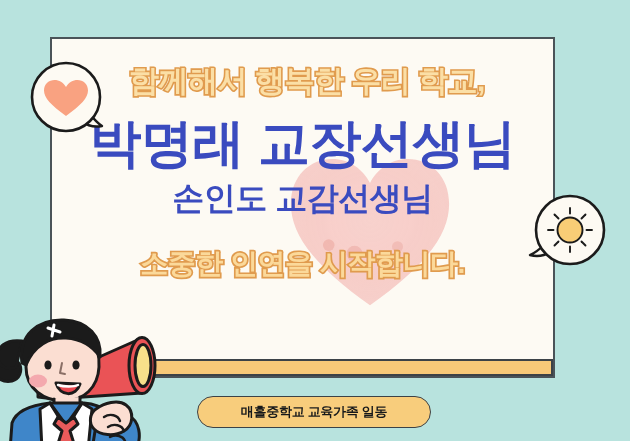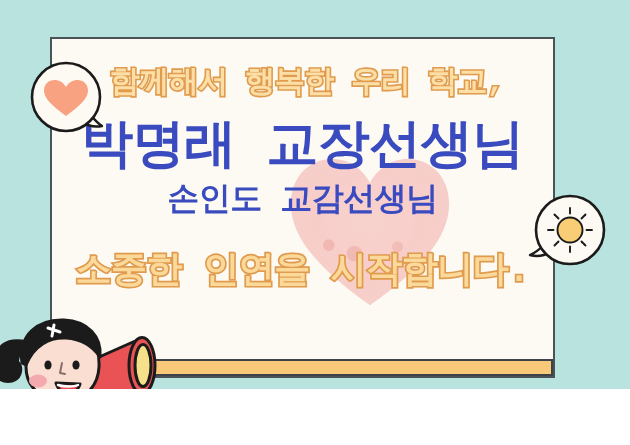--- a/index.html
+++ b/index.html
@@ -4,24 +4,24 @@
 <title>School Greeting Banner</title>
 <style>
   html, body {
     margin: 0;
     padding: 0;
     background: #ffffff;
   }
   #banner {
     position: relative;
     width: 630px;
-    height: 389px;
+    height: 441px;
     overflow: hidden;
     background: #b8e3de;
-    font-family: Liberation Mono, monospace;
+    font-family: Liberation Sans, sans-serif;
     -webkit-font-smoothing: antialiased;
   }
 
   
   .card {
     position: absolute;
     left: 50px;
     top: 37px;
     width: 505px;
     height: 341px;
@@ -85,21 +85,21 @@
     font-size: 52px;
     color: #3a4bbf;
   }
   .line-3 {
     top: 140px;
     font-size: 32px;
     color: #3a4bbf;
   }
   .line-4 {
     top: 208px;
-    font-size: 36px;
+    font-size: 28px;
     color: #fbd99a;
     -webkit-text-stroke: 3.4px #e09b4e;
     paint-order: stroke fill;
   }
 
   
   .bubble { position: absolute; }
   .bubble svg { display: block; overflow: visible; }
   .bubble-heart { left: 30px; top: 60px; width: 78px; height: 80px; }
   .bubble-sun   { left: 527px; top: 192px; width: 80px; height: 80px; }
@@ -238,14 +238,17 @@
         <path d="M100 145 L104 120 C110 108 124 104 136 110 C148 116 150 132 144 145 Z" fill="#3f86c9"></path>
 
         <path d="M60 96 C54 100 52 110 58 116 C64 122 78 124 88 118 C98 112 98 98 90 92 C82 86 68 90 60 96 Z" fill="#fbded2" transform="translate(44,8)"></path>
         <path d="M112 112 C118 108 126 110 128 116" fill="none" stroke-width="2.4"></path>
         <path d="M116 122 C122 118 130 120 132 126" fill="none" stroke-width="2.4"></path>
         <path d="M118 132 C124 129 131 131 133 136" fill="none" stroke-width="2.4"></path>
       </g>
     </svg>
   </div>
 
+  <div class="badge">
+    <span>매홀중학교 교육가족 일동</span>
+  </div>
 
 </div>
 
 </body></html>

